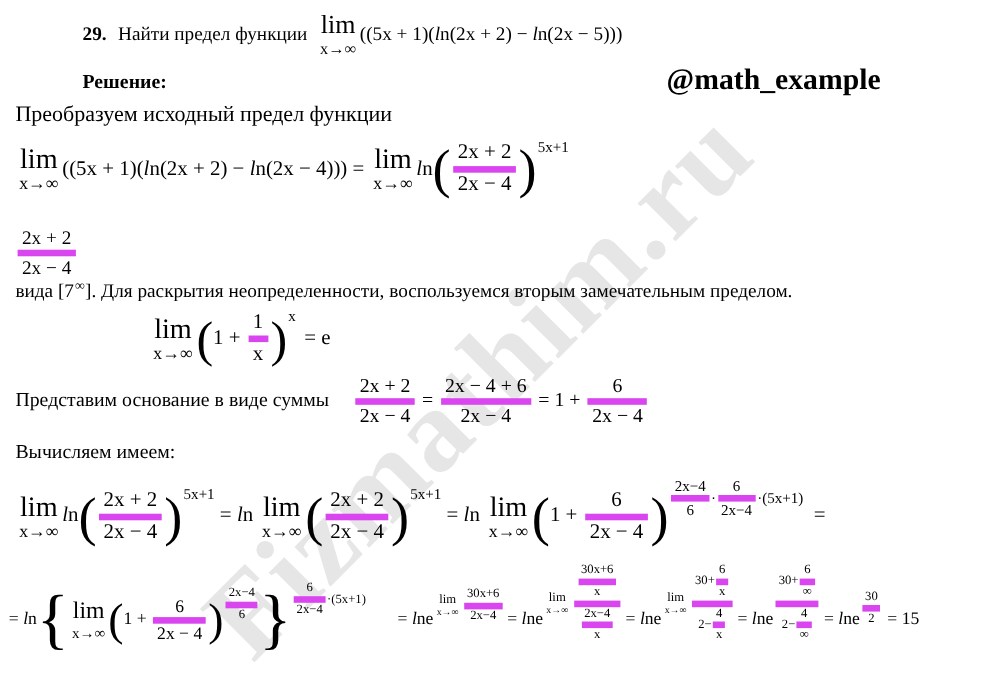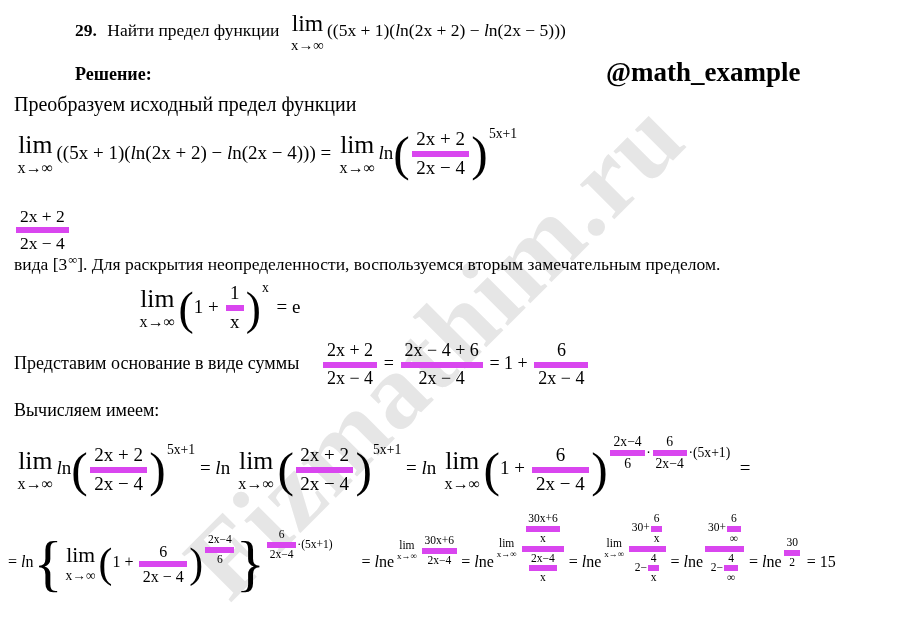--- a/index.html
+++ b/index.html
@@ -46,21 +46,21 @@
 <div class="row mb" style="left:75px;top:63px;font-size:18px">Решение:</div>
 
 <div class="row mb" style="left:606px;top:56px;font-size:27px">@math_example</div>
 
 <div class="row" style="left:14px;top:92px;font-size:20px">Преобразуем исходный предел функции</div>
 
 <div class="row" style="left:14px;top:126px;font-size:19px"><span class="mrow"><span class="lim"><span class="w">lim</span><span class="s">x→∞</span></span><span class="mt">((5x + 1)(</span><span class="mi">l</span><span class="mt">n(2x + 2) − </span><span class="mi">l</span><span class="mt">n(2x − 4))) = </span><span class="lim"><span class="w">lim</span><span class="s">x→∞</span></span><span class="mi">l</span><span class="mt">n</span><span class="mrow"><span class="bigp" style="font-size: 2.6em;">(</span><span class="frac"><span class="num"><span class="mt">2x + 2</span></span><span class="den"><span class="mt">2x − 4</span></span></span><span class="bigp" style="font-size: 2.6em;">)</span></span><span class="sup" style="vertical-align: 1.5em;"><span class="mt">5x+1</span></span></span></div>
 
 <div class="row" style="left:14px;top:206px;font-size:17.5px"><span class="mrow"><span class="frac"><span class="num"><span class="mt">2x + 2</span></span><span class="den"><span class="mt">2x − 4</span></span></span></span></div>
 
-<div class="row" style="left:14px;top:253px;font-size:17.5px"><span class="mrow"><span class="mt">вида [3</span><span class="sup" style="vertical-align: 0.5em;"><span class="mt">∞</span></span><span class="mt">]. Для раскрытия неопределенности, воспользуемся вторым замечательным пределом.</span></span></div>
+<div class="row" style="left:14px;top:253px;font-size:17.5px"><span class="mrow"><span class="mt">вида [7</span><span class="sup" style="vertical-align: 0.5em;"><span class="mt">∞</span></span><span class="mt">]. Для раскрытия неопределенности, воспользуемся вторым замечательным пределом.</span></span></div>
 
 <div class="row" style="left:136px;top:280px;font-size:19px"><span class="mrow"><span class="lim"><span class="w">lim</span><span class="s">x→∞</span></span><span class="mrow"><span class="bigp" style="font-size: 2.4em;">(</span><span class="mrow"><span class="mt">1 + </span><span class="frac"><span class="num"><span class="mt">1</span></span><span class="den"><span class="mt">x</span></span></span></span><span class="bigp" style="font-size: 2.4em;">)</span></span><span class="sup" style="vertical-align: 1.5em;"><span class="mt">x</span></span><span class="msp" style="width: 0.4em;"></span><span class="mt">= e</span></span></div>
 
 <div class="row" style="left:14px;top:340px;font-size:18px"><span class="mrow"><span class="mt">Представим основание в виде суммы</span><span class="msp" style="width: 1.2em;"></span><span class="frac"><span class="num"><span class="mt">2x + 2</span></span><span class="den"><span class="mt">2x − 4</span></span></span><span class="mt"> = </span><span class="frac"><span class="num"><span class="mt">2x − 4 + 6</span></span><span class="den"><span class="mt">2x − 4</span></span></span><span class="mt"> = 1 + </span><span class="frac"><span class="num"><span class="mt">6</span></span><span class="den"><span class="mt">2x − 4</span></span></span></span></div>
 
 <div class="row" style="left:14px;top:399px;font-size:18px">Вычисляем имеем:</div>
 
 <div class="row" style="left:14px;top:434px;font-size:19px"><span class="mrow"><span class="lim"><span class="w">lim</span><span class="s">x→∞</span></span><span class="mi">l</span><span class="mt">n</span><span class="mrow"><span class="bigp" style="font-size: 2.6em;">(</span><span class="frac"><span class="num"><span class="mt">2x + 2</span></span><span class="den"><span class="mt">2x − 4</span></span></span><span class="bigp" style="font-size: 2.6em;">)</span></span><span class="sup" style="vertical-align: 1.5em;"><span class="mt">5x+1</span></span><span class="mt"> = </span><span class="mi">l</span><span class="mt">n </span><span class="lim"><span class="w">lim</span><span class="s">x→∞</span></span><span class="mrow"><span class="bigp" style="font-size: 2.6em;">(</span><span class="frac"><span class="num"><span class="mt">2x + 2</span></span><span class="den"><span class="mt">2x − 4</span></span></span><span class="bigp" style="font-size: 2.6em;">)</span></span><span class="sup" style="vertical-align: 1.5em;"><span class="mt">5x+1</span></span><span class="mt"> = </span><span class="mi">l</span><span class="mt">n </span><span class="lim"><span class="w">lim</span><span class="s">x→∞</span></span><span class="mrow"><span class="bigp" style="font-size: 2.6em;">(</span><span class="mrow"><span class="mt">1 + </span><span class="frac"><span class="num"><span class="mt">6</span></span><span class="den"><span class="mt">2x − 4</span></span></span></span><span class="bigp" style="font-size: 2.6em;">)</span></span><span class="sup" style="vertical-align: 1.3em;"><span class="mrow"><span class="frac"><span class="num"><span class="mt">2x−4</span></span><span class="den"><span class="mt">6</span></span></span><span class="mt">·</span><span class="frac"><span class="num"><span class="mt">6</span></span><span class="den"><span class="mt">2x−4</span></span></span><span class="mt">·(5x+1)</span></span></span><span class="msp" style="width: 0.5em;"></span><span class="mt">=</span></span></div>
 
 <div class="row" style="left:8px;top:512px;font-size:16px"><span class="mrow"><span class="mt">= </span><span class="mi">l</span><span class="mt">n</span><span class="mrow"><span class="bigp" style="font-size: 3.8em;">{</span><span class="mrow"><span class="lim"><span class="w">lim</span><span class="s">x→∞</span></span><span class="mrow"><span class="bigp" style="font-size: 2.6em;">(</span><span class="mrow"><span class="mt">1 + </span><span class="frac"><span class="num"><span class="mt">6</span></span><span class="den"><span class="mt">2x − 4</span></span></span></span><span class="bigp" style="font-size: 2.6em;">)</span></span><span class="sup" style="vertical-align: 1.3em;"><span class="frac"><span class="num"><span class="mt">2x−4</span></span><span class="den"><span class="mt">6</span></span></span></span></span><span class="bigp" style="font-size: 3.8em;">}</span></span><span class="sup" style="vertical-align: 1.7em;"><span class="mrow"><span class="frac"><span class="num"><span class="mt">6</span></span><span class="den"><span class="mt">2x−4</span></span></span><span class="mt">·(5x+1)</span></span></span><span class="msp" style="width: 1.8em;"></span><span class="mt">= </span><span class="mi">l</span><span class="mt">ne</span><span class="sup" style="vertical-align: 1.2em;"><span class="mrow"><span class="lim sm"><span class="w">lim</span><span class="s">x→∞</span></span><span class="msp" style="width: 0.15em;"></span><span class="frac"><span class="num"><span class="mt">30x+6</span></span><span class="den"><span class="mt">2x−4</span></span></span></span></span><span class="msp" style="width: 0.2em;"></span><span class="mt">= </span><span class="mi">l</span><span class="mt">ne</span><span class="sup" style="vertical-align: 1.4em;"><span class="mrow"><span class="lim sm"><span class="w">lim</span><span class="s">x→∞</span></span><span class="msp" style="width: 0.15em;"></span><span class="frac"><span class="num"><span class="frac"><span class="num"><span class="mt">30x+6</span></span><span class="den"><span class="mt">x</span></span></span></span><span class="den"><span class="frac"><span class="num"><span class="mt">2x−4</span></span><span class="den"><span class="mt">x</span></span></span></span></span></span></span><span class="msp" style="width: 0.2em;"></span><span class="mt">= </span><span class="mi">l</span><span class="mt">ne</span><span class="sup" style="vertical-align: 1.4em;"><span class="mrow"><span class="lim sm"><span class="w">lim</span><span class="s">x→∞</span></span><span class="msp" style="width: 0.15em;"></span><span class="frac"><span class="num"><span class="mrow"><span class="mt">30+</span><span class="frac"><span class="num"><span class="mt">6</span></span><span class="den"><span class="mt">x</span></span></span></span></span><span class="den"><span class="mrow"><span class="mt">2−</span><span class="frac"><span class="num"><span class="mt">4</span></span><span class="den"><span class="mt">x</span></span></span></span></span></span></span></span><span class="msp" style="width: 0.2em;"></span><span class="mt">= </span><span class="mi">l</span><span class="mt">ne</span><span class="sup" style="vertical-align: 1.4em;"><span class="frac"><span class="num"><span class="mrow"><span class="mt">30+</span><span class="frac"><span class="num"><span class="mt">6</span></span><span class="den"><span class="mt">∞</span></span></span></span></span><span class="den"><span class="mrow"><span class="mt">2−</span><span class="frac"><span class="num"><span class="mt">4</span></span><span class="den"><span class="mt">∞</span></span></span></span></span></span></span><span class="msp" style="width: 0.2em;"></span><span class="mt">= </span><span class="mi">l</span><span class="mt">ne</span><span class="sup" style="vertical-align: 1em;"><span class="frac"><span class="num"><span class="mt">30</span></span><span class="den"><span class="mt">2</span></span></span></span><span class="msp" style="width: 0.3em;"></span><span class="mt">= 15</span></span></div>

